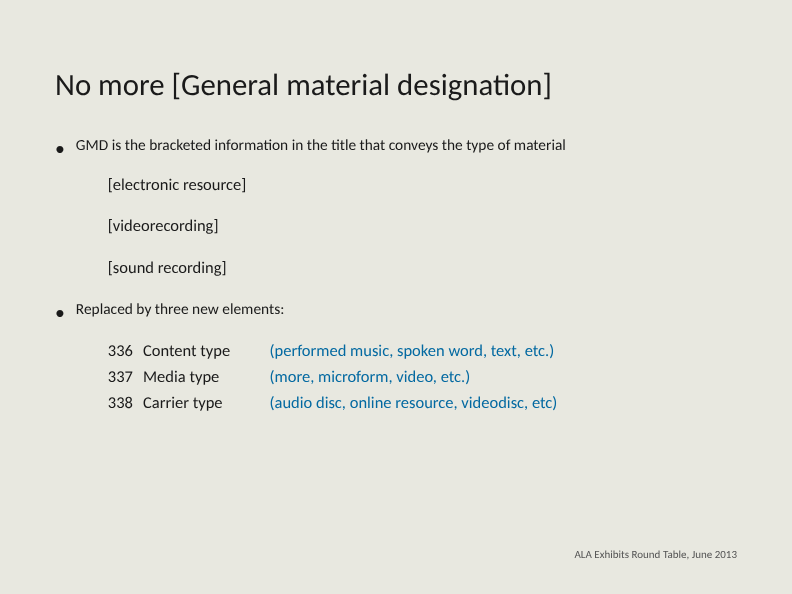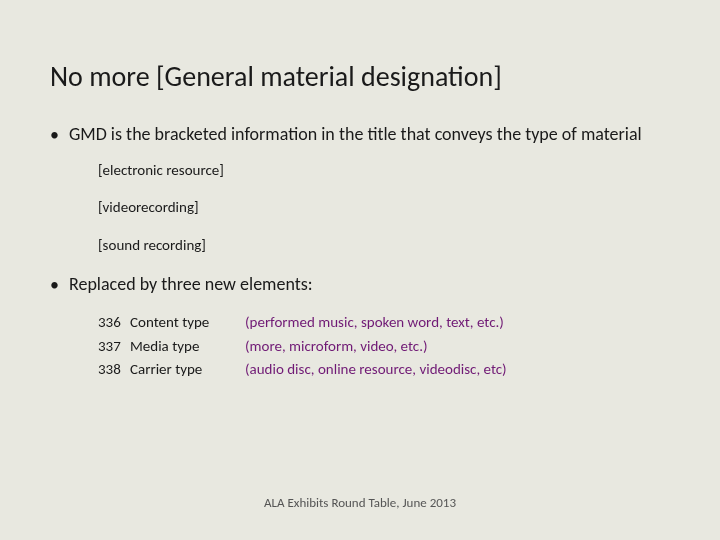--- a/index.html
+++ b/index.html
@@ -51,21 +51,21 @@
 
     .bullet {
       font-size: 18px;
       color: #1a1a1a;
       margin-right: 10px;
       margin-top: 2px;
       flex-shrink: 0;
     }
 
     .bullet-text {
-      font-size: 18px;
+      font-size: 14px;
       color: #1a1a1a;
       line-height: 1.4;
     }
 
     .sub-items {
       margin-left: 48px;
       margin-top: 4px;
       margin-bottom: 16px;
       display: flex;
       flex-direction: column;
@@ -99,26 +99,26 @@
 
     .element-name {
       font-size: 15px;
       color: #1a1a1a;
       width: 115px;
       flex-shrink: 0;
     }
 
     .element-desc {
       font-size: 15px;
-      color: #701a75;
+      color: #0369a1;
     }
 
     .footer {
-      text-align: center;
-      font-size: 13px;
+      text-align: right;
+      font-size: 10px;
       color: #555;
       margin-top: auto;
       padding-top: 10px;
     }
   </style>
 </head>
 <body>
 
 <div class="slide">
   <h1 class="title">No more [General material designation]</h1>

